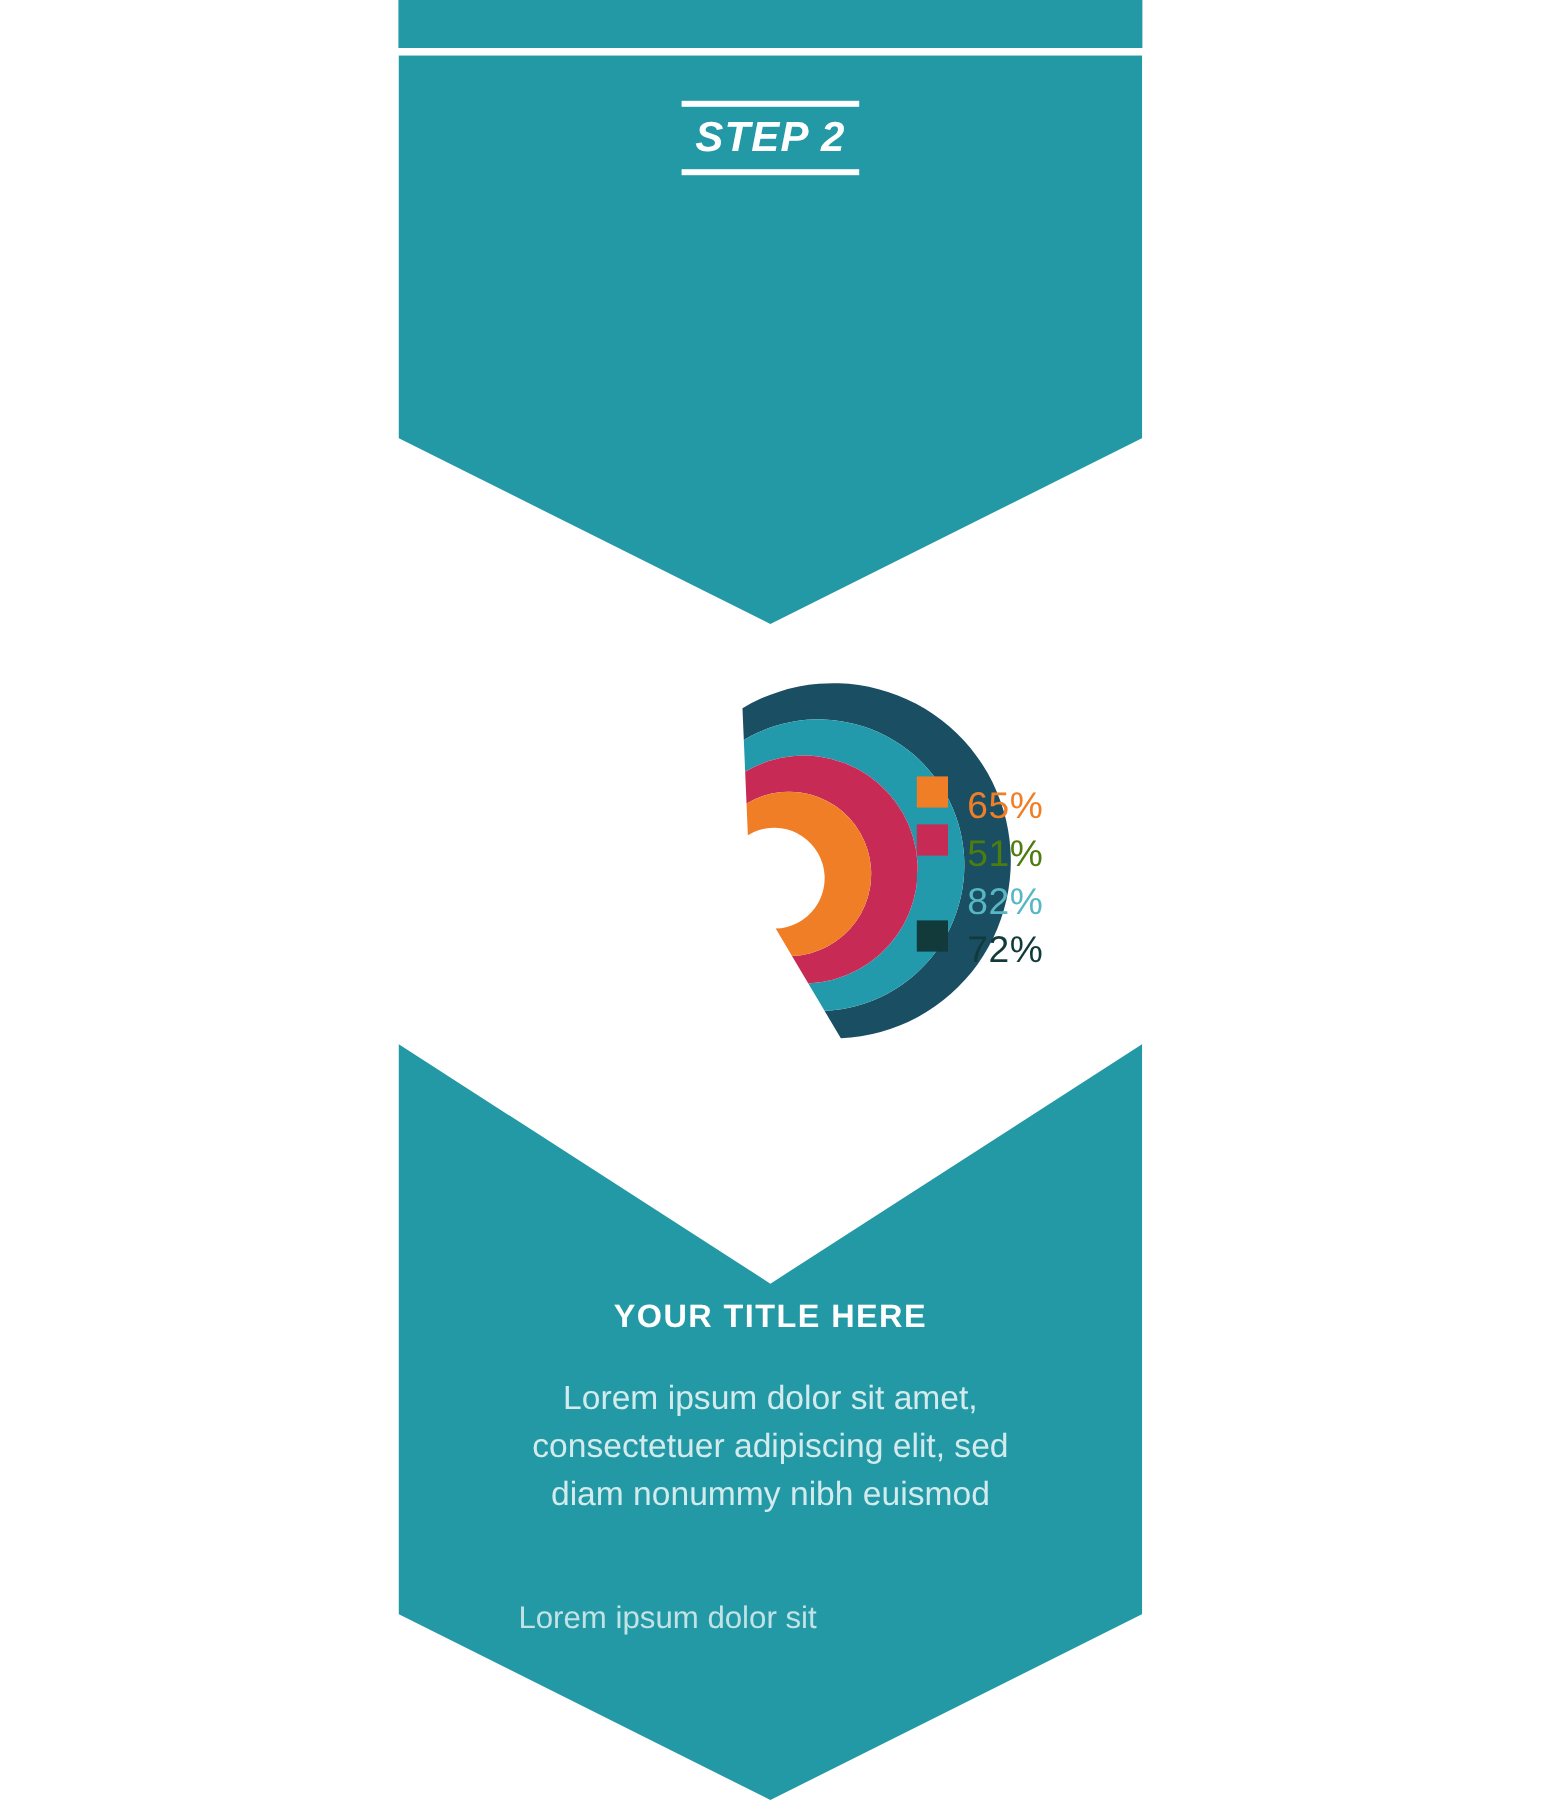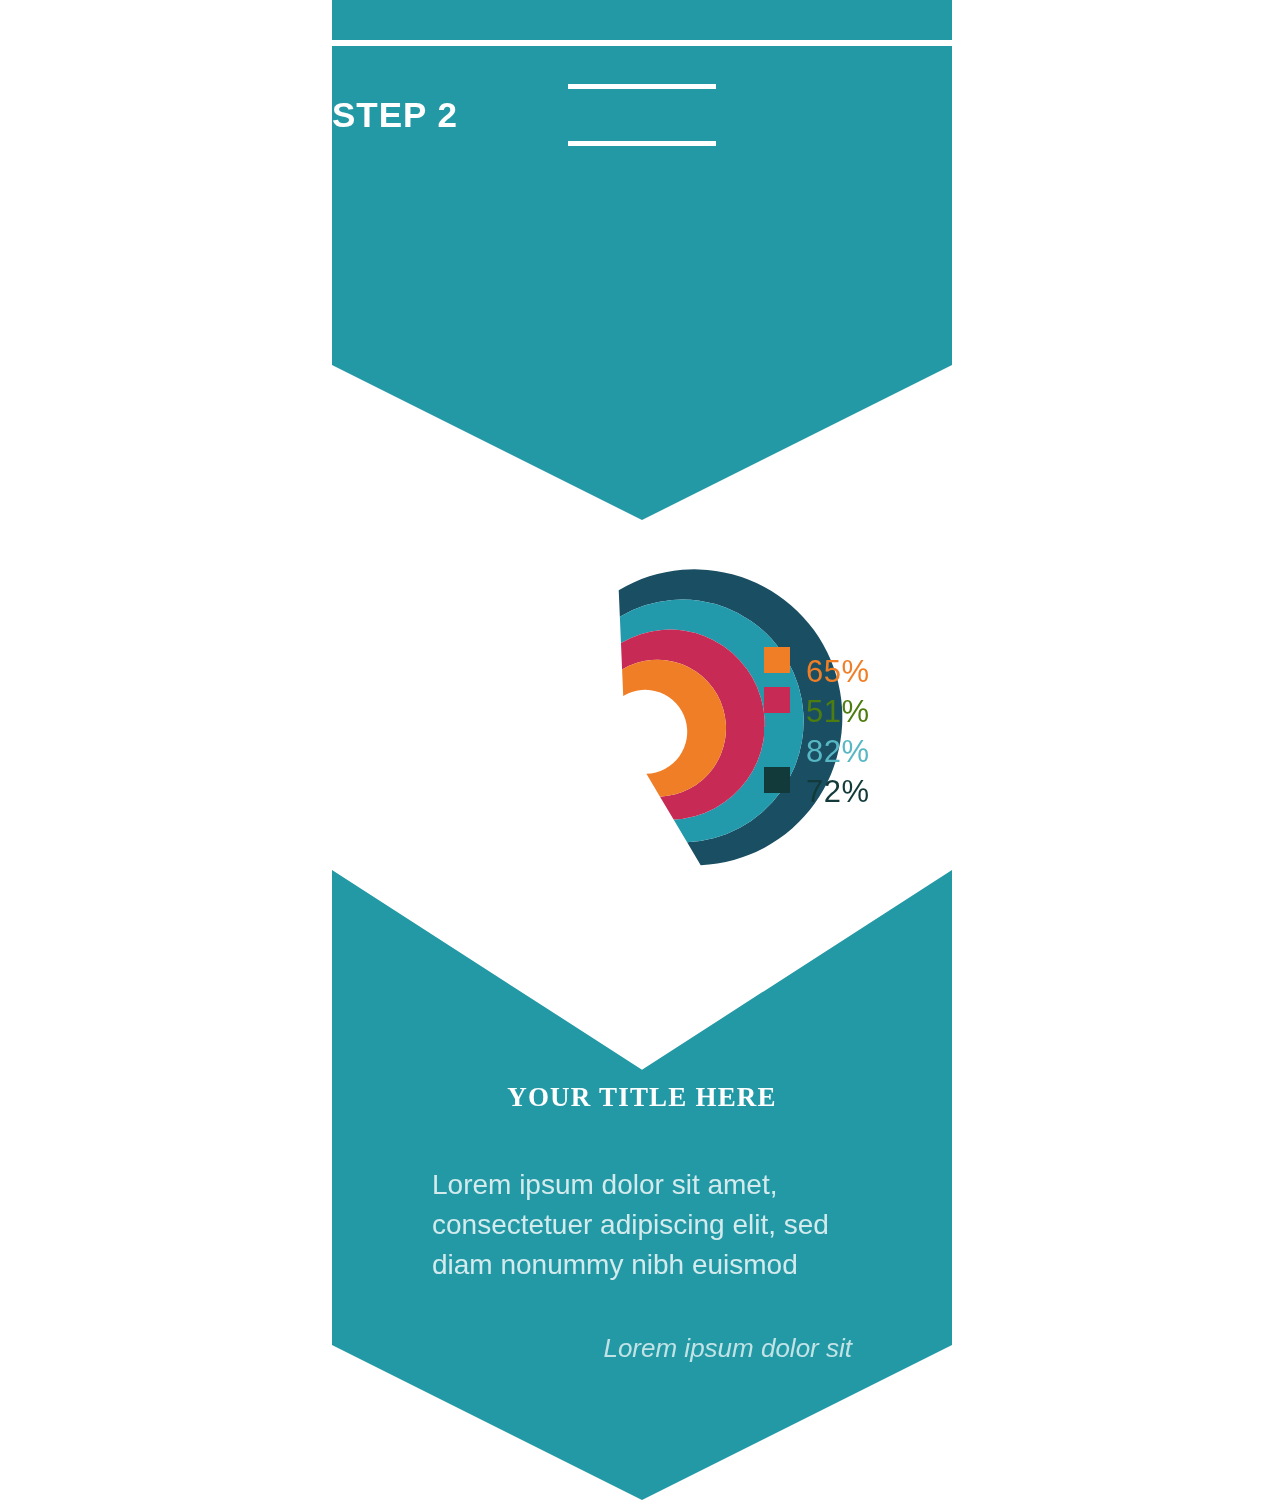--- a/index.html
+++ b/index.html
@@ -18,20 +18,22 @@
     position:absolute;left:0;top:0;width:620px;height:40px;
     background:var(--teal);
   }
   .top-body{
     position:absolute;left:0;top:46px;width:620px;height:474px;
     background:var(--teal);
     clip-path:polygon(0 0,100% 0,100% 67.3%,50% 100%,0 67.3%);
   }
   .step-wrap{
     position:absolute;left:0;top:84px;width:620px;
+    text-align:center;
+    font-style:italic;
   }
   .step-rule{
     width:148px;height:5px;background:#ffffff;margin:0 auto;
   }
   .step-label{
     font-size:35px;font-weight:bold;color:#ffffff;
     letter-spacing:1px;line-height:1.0;
     padding:8px 0 9px 0;
   }
 
@@ -53,36 +55,35 @@
   .bottom-banner{
     position:absolute;left:332px;top:870px;width:620px;height:630px;
     background:var(--teal);
     clip-path:polygon(
       0 0, 50% 31.7%, 100% 0,
       100% 75.4%, 50% 100%, 0 75.4%);
   }
   .bottom-title{
     position:absolute;left:0;top:1082px;width:1284px;
     text-align:center;
-    font-size:27px;font-weight:bold;color:#ffffff;letter-spacing:1.2px;font-family:Liberation Serif, serif;
+    font-size:27px;font-weight:bold;color:#ffffff;letter-spacing:1.2px;
   }
   .bottom-body{
     position:absolute;left:432px;top:1145px;width:420px;
+    text-align:center;
     font-size:28px;line-height:1.42;
     color:rgba(255,255,255,0.80);
     font-weight:300;
-    margin-top:20px;
   }
   .bottom-sub{
     position:absolute;left:432px;top:1330px;width:420px;
-    text-align:right;
+    text-align:left;
     font-size:26px;line-height:1.42;
     color:rgba(255,255,255,0.72);
     font-weight:300;
-    font-style:italic;
   }
 
   
   .watermark{
     position:absolute;left:432px;top:1390px;width:420px;
     text-align:center;color:rgba(255,255,255,0.30);
     pointer-events:none;
   }
   .wm-ar{font-size:56px;line-height:1.0;font-weight:bold;letter-spacing:2px;}
   .wm-en{font-size:31px;line-height:1.1;margin-top:2px;letter-spacing:1px;}

